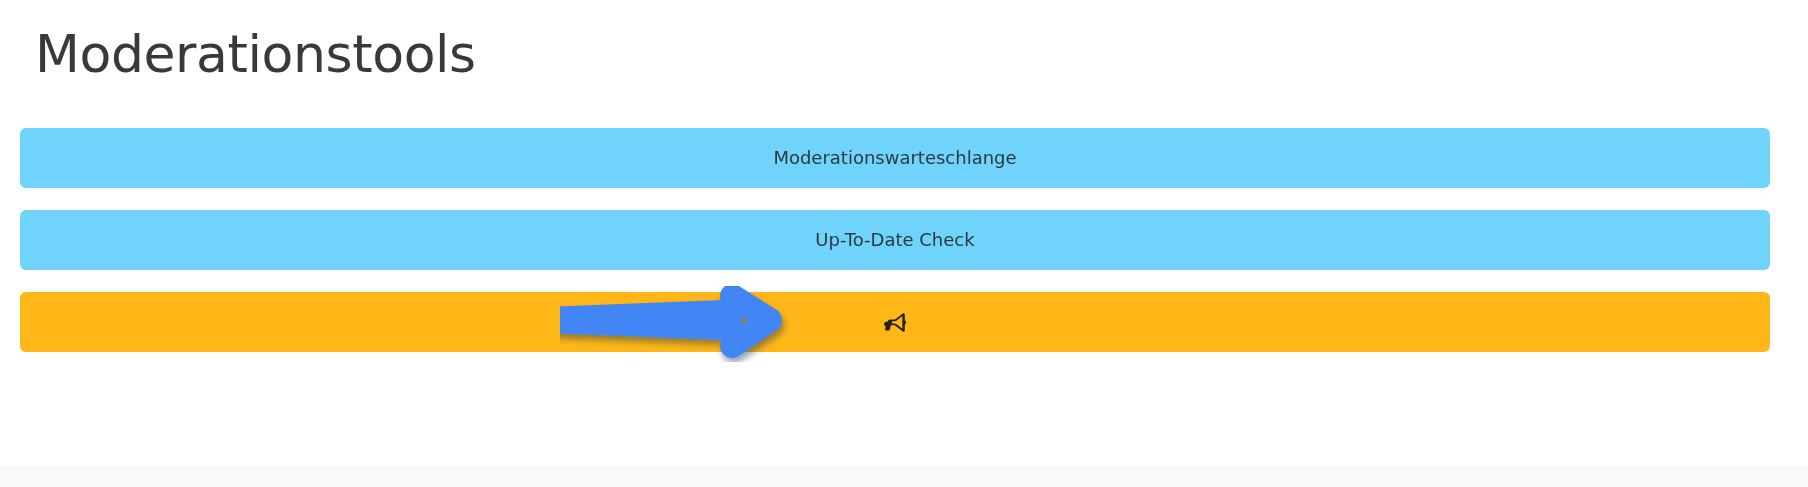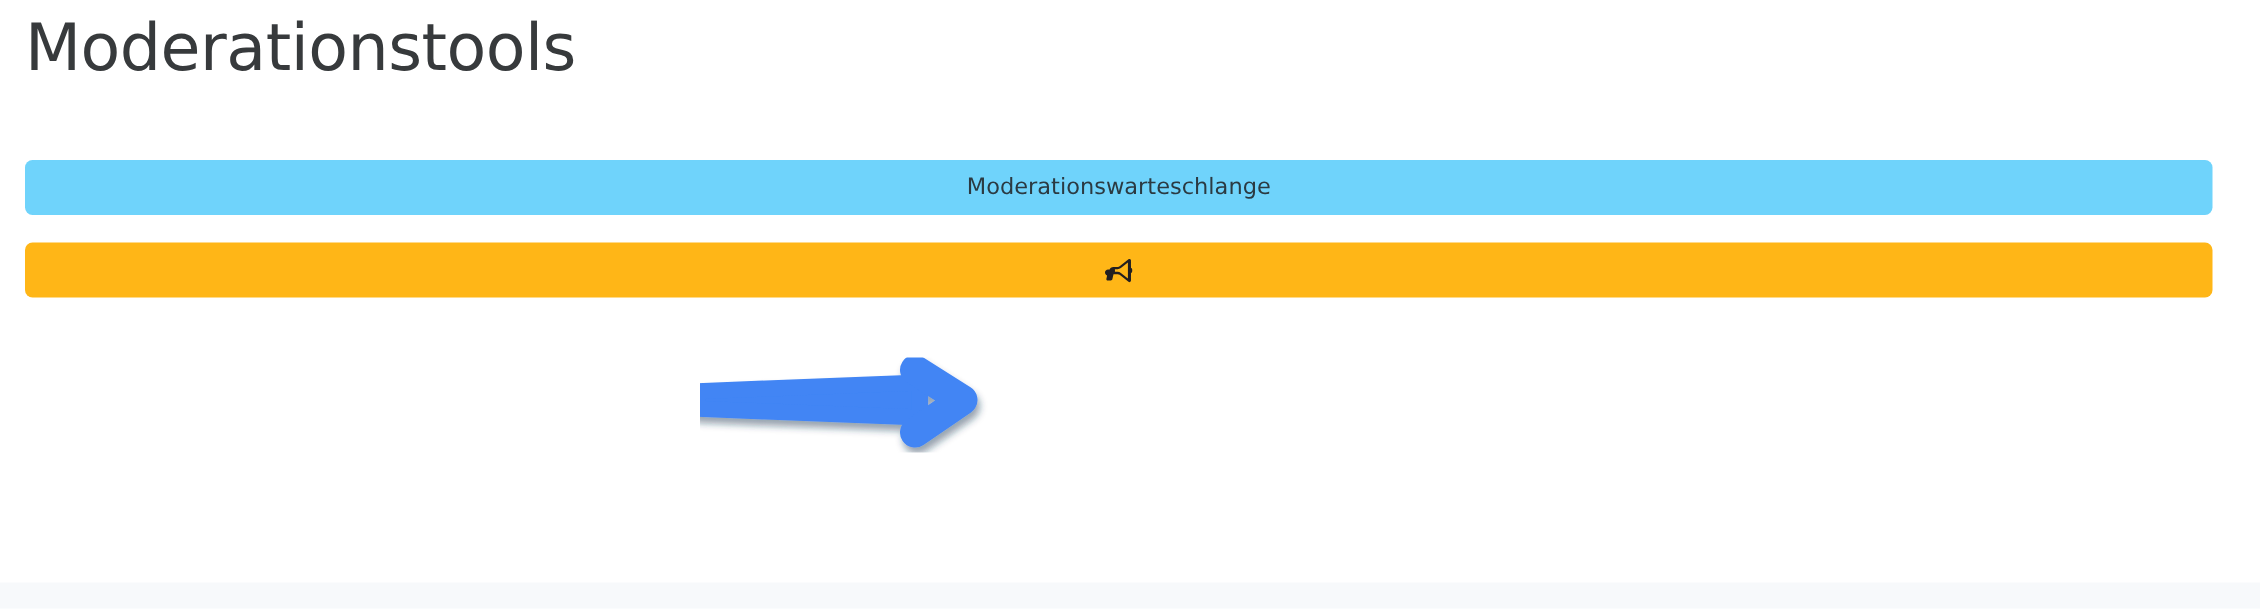--- a/index.html
+++ b/index.html
@@ -20,21 +20,21 @@
     width: 1808px;
     height: 487px;
     background: #ffffff;
     box-sizing: border-box;
   }
 
   .page-title {
     position: absolute;
     left: 20px;
     top: 2px;
-    margin: 0;
+    margin: 15px;
     font-family: "DejaVu Sans", "Liberation Sans", sans-serif;
     font-size: 52px;
     line-height: 74px;
     font-weight: 400;
     letter-spacing: -0.4px;
     color: #373a3c;
     white-space: nowrap;
   }
 
   .button-stack {
@@ -42,21 +42,21 @@
     left: 20px;
     top: 128px;
     width: 1750px;
   }
 
   .tool-button {
     display: flex;
     align-items: center;
     justify-content: center;
     width: 1750px;
-    height: 44px;
+    height: 60px;
     box-sizing: border-box;
     border: none;
     border-radius: 6px;
     margin-bottom: 22px;
     padding: 0 10px;
     font-family: "DejaVu Sans", "Liberation Sans", sans-serif;
     font-size: 18px;
     line-height: 1;
     font-weight: 400;
     color: #2b3a42;
@@ -110,20 +110,23 @@
 <div class="page">
 
   <h1 class="page-title">Moderationstools</h1>
 
   <div class="button-stack">
 
     <button class="tool-button blue">
       <span class="btn-label">Moderationswarteschlange</span>
     </button>
 
+    <button class="tool-button blue">
+      <span class="btn-label">Up-To-Date Check</span>
+    </button>
 
 
     <button class="tool-button orange">
       <span class="bullhorn-icon">
         <svg width="22" height="20" viewBox="0 0 576 512" aria-hidden="true">
           <path fill="#231f20" d="M576 240c0-23.63-12.95-44.04-32-55.12V32.01C544 23.26 536.81 0 512 0c-7.12 0-14.19 2.38-20.16 7.09L306.81 152.31C295.66 161.14 281.69 166 267.38 166H176v-0.03c-38.7 0-72.37 24.02-85.96 58.51C81.99 221.74 73.22 220 64 220c-35.35 0-64 28.65-64 64 0 28.38 18.52 52.31 44.08 60.72L28.44 416.69C24.47 434.12 37.72 450 55.59 450h67.23c14.94 0 27.89-10.36 31.19-24.93L178.5 318h88.88c14.31 0 28.28 4.86 39.43 13.69l185.03 145.22C497.81 481.62 504.88 484 512 484c24.69 0 32-23.11 32-32.01V295.12c19.05-11.08 32-31.49 32-55.12zM480 406.63L332.58 290.95C313.04 275.6 288.58 267 263.5 267H208v-54h55.5c25.08 0 49.54-8.6 69.08-23.95L480 73.37v333.26z"></path>
         </svg>
       </span>
     </button>
 

